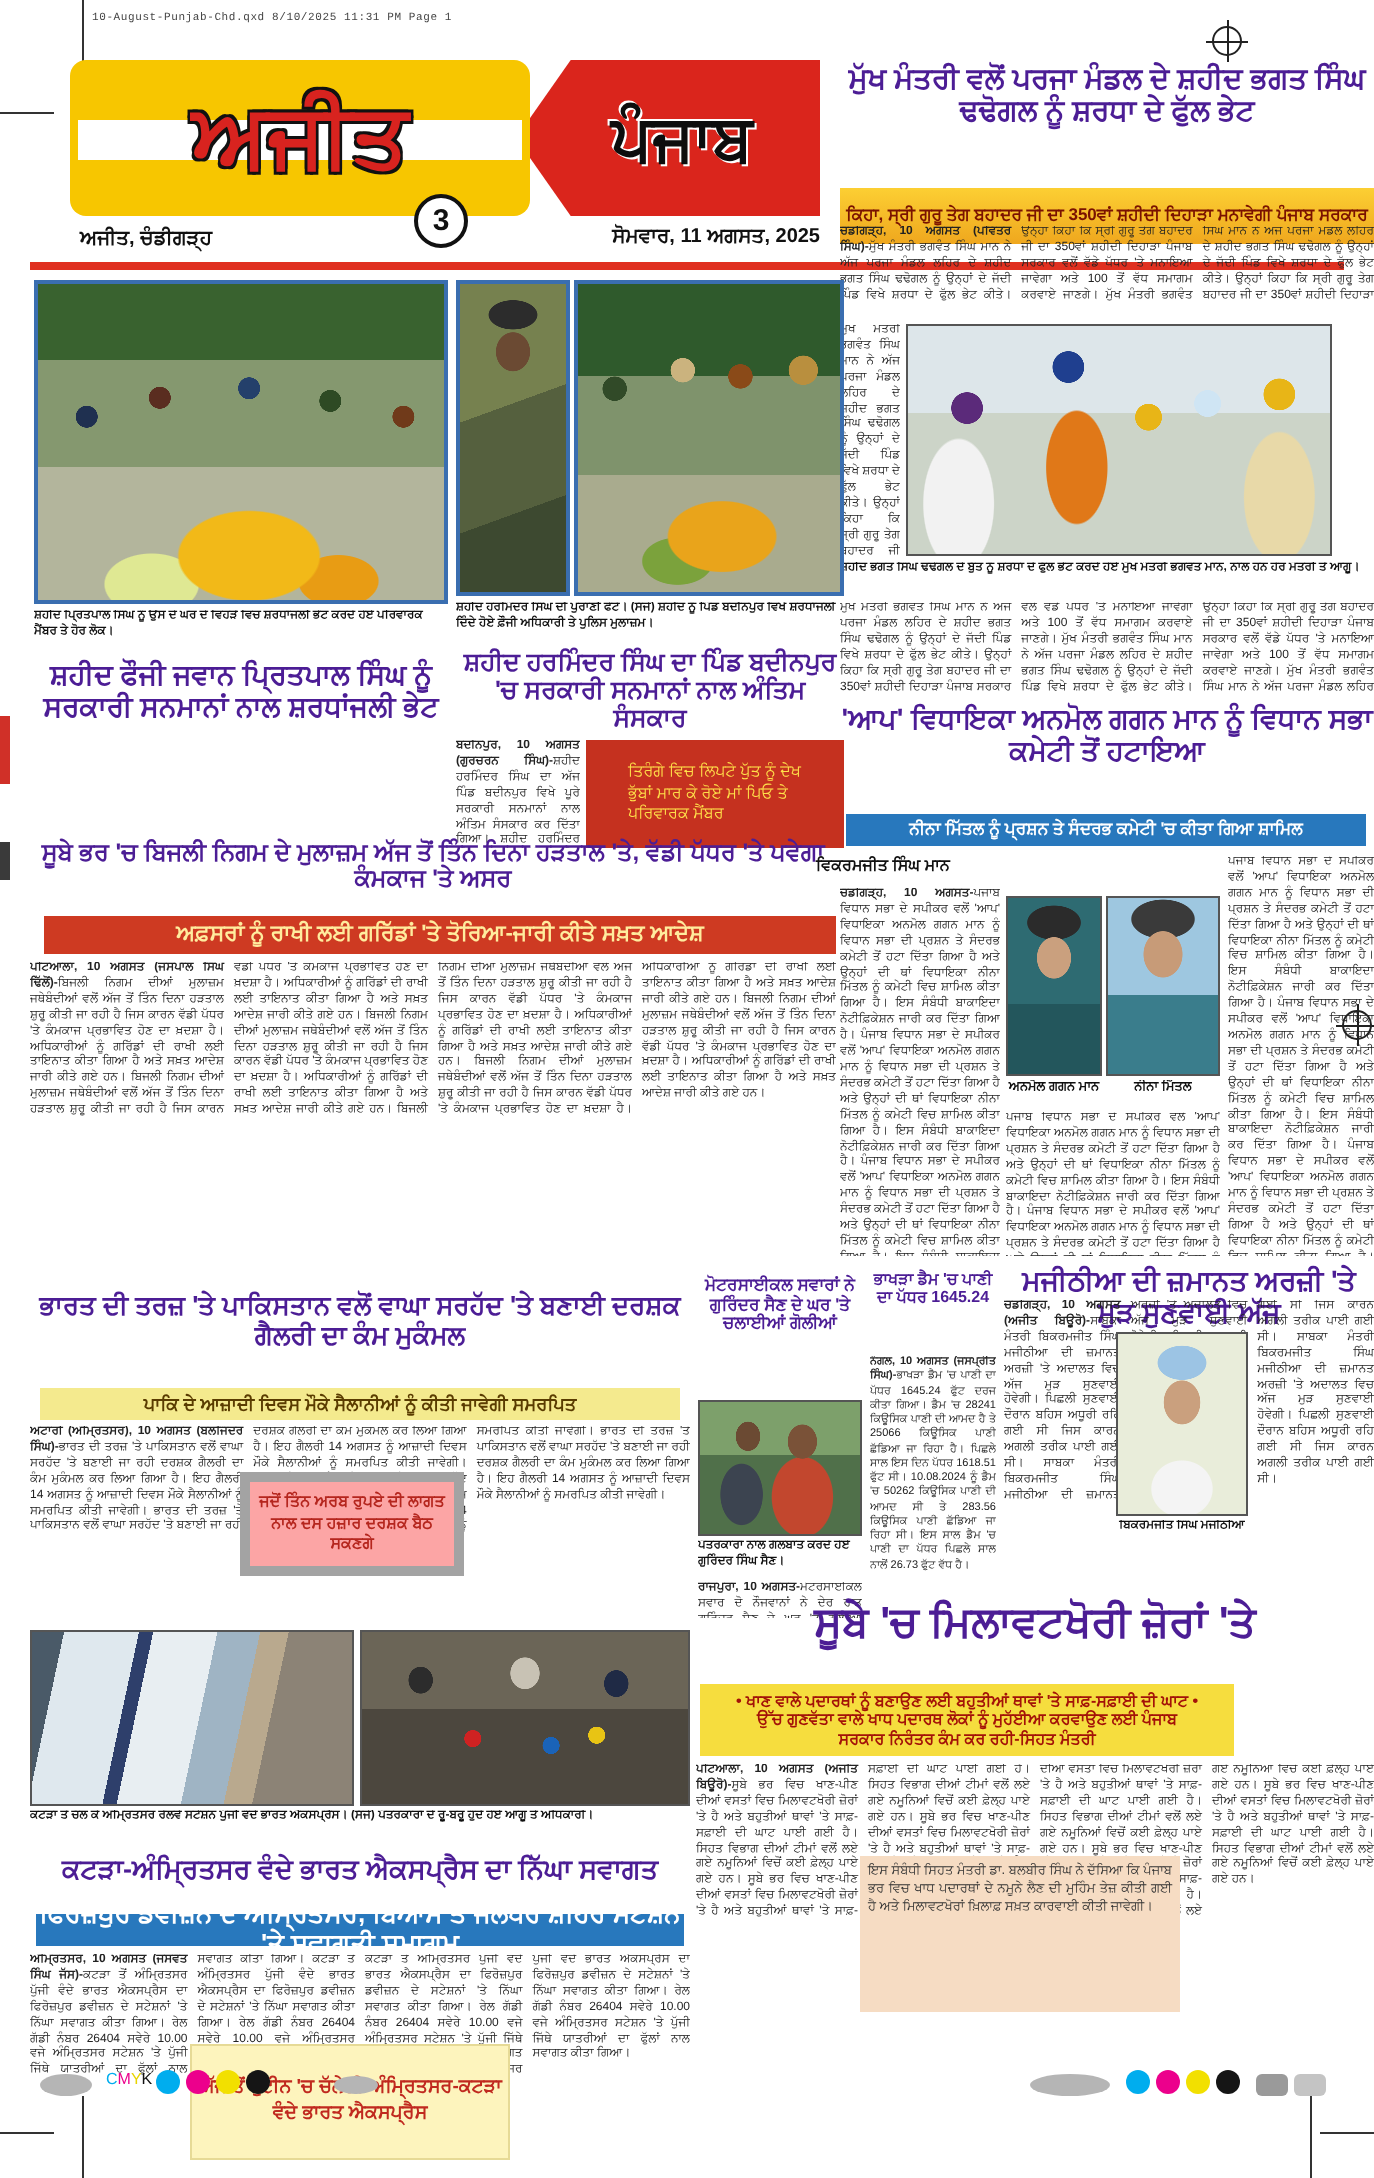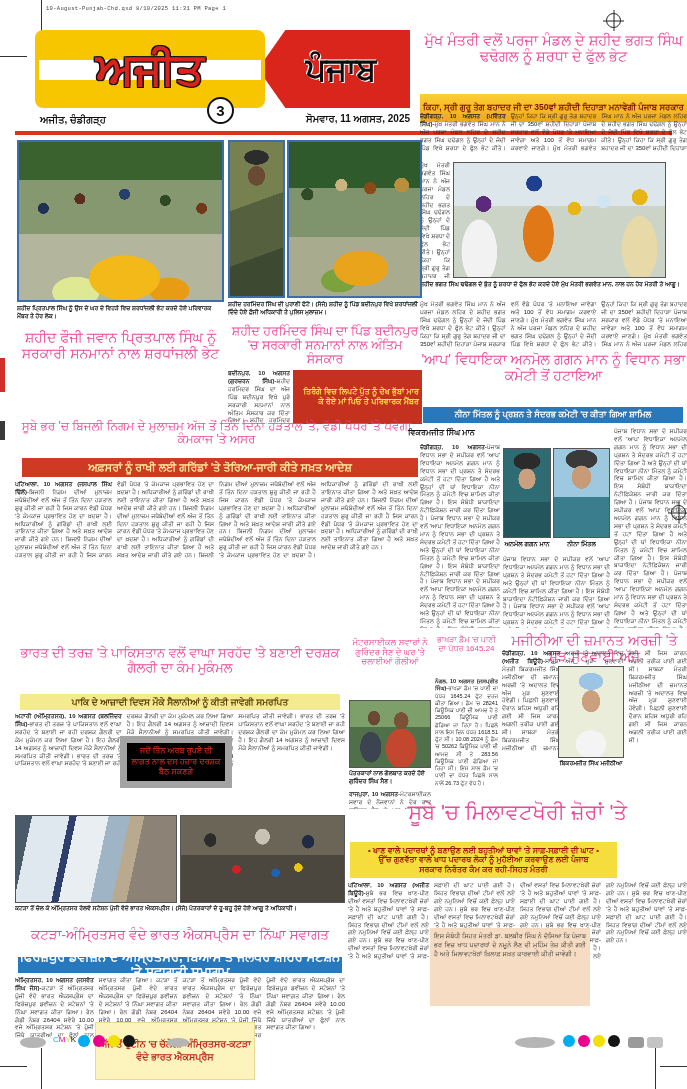--- a/index.html
+++ b/index.html
@@ -1,36 +1,36 @@
 <!DOCTYPE html>
 <html><head>
 <meta charset="utf-8">
 <style>
   html,body{margin:0;padding:0;background:#e8e8e8}
   .page{position:relative;width:687px;height:1089px;background:#fff;overflow:hidden;
         font-family:"Liberation Sans","DejaVu Sans",sans-serif;color:#111}
   .abs{position:absolute;box-sizing:border-box}
-  .hl{font-weight:normal;text-align:center;line-height:1.12;color:#ec4899}
+  .hl{font-weight:bold;text-align:center;line-height:1.12;color:#4c1d95}
   .body{font-size:6px;line-height:1.32;text-align:justify;margin:0;color:#222;overflow:hidden}
   .body b{font-weight:bold}
   .cap{font-size:6px;font-weight:bold;line-height:1.25;color:#101010;overflow:hidden}
   .cols3{column-count:3;column-gap:5px}
   .cols4{column-count:4;column-gap:5px}
   .sub{font-weight:bold;display:flex;align-items:center;justify-content:center;text-align:center;line-height:1.15}
   .sub-yellow{background:linear-gradient(#fccf33,#efa71e);color:#7a1200}
   .sub-pale{background:#f4ea8e;color:#5a3c00}
   .sub-blue{background:#2878bd;color:#fff}
   .sub-red{background:#ce3a22;color:#ffec9e}
   .sub-gold{background:#f6dd3e;color:#a31208}
-  .box-red{background:#c5311f;color:#ffe04a;font-weight:bold;text-align:right;
-           display:flex;align-items:center;justify-content:center;padding:3px;line-height:1.3}
+  .box-red{background:#c5311f;color:#ffe04a;font-weight:normal;text-align:left;
+           display:flex;align-items:center;justify-content:center;padding:21px;line-height:1.3}
   .inset{font-weight:bold;text-align:center;display:flex;align-items:center;justify-content:center;
          padding:3px;line-height:1.35}
   .inset-y{background:#f7f2c8;color:#222;border:1px solid #e0d89a}
-  .inset-r{background:#000000;color:#b5261e;border:7px solid #a3a3a3}
+  .inset-r{background:#fca5a5;color:#b5261e;border:5px solid #a3a3a3}
   .inset-v{background:#fdf4bd;color:#c0291f;border:1px solid #e6da96}
   .inset-p{background:#f6dcc3;color:#333;font-size:6.5px;text-align:justify;display:block;padding:4px;line-height:1.35}
   .ph{border:2px solid #3a6eb0}
   .ph2{border:1px solid #555}
   .phA{background:
     radial-gradient(60px 38px at 52% 86%, #f2b918 0 58%, rgba(0,0,0,0) 60%),
     radial-gradient(40px 26px at 28% 95%, #dfe893 0 58%, rgba(0,0,0,0) 60%),
     radial-gradient(34px 22px at 74% 94%, #e89c14 0 58%, rgba(0,0,0,0) 60%),
     radial-gradient(9px 9px at 12% 42%, #1f3050 0 60%, rgba(0,0,0,0) 62%),
     radial-gradient(9px 9px at 30% 36%, #5a2d20 0 60%, rgba(0,0,0,0) 62%),

